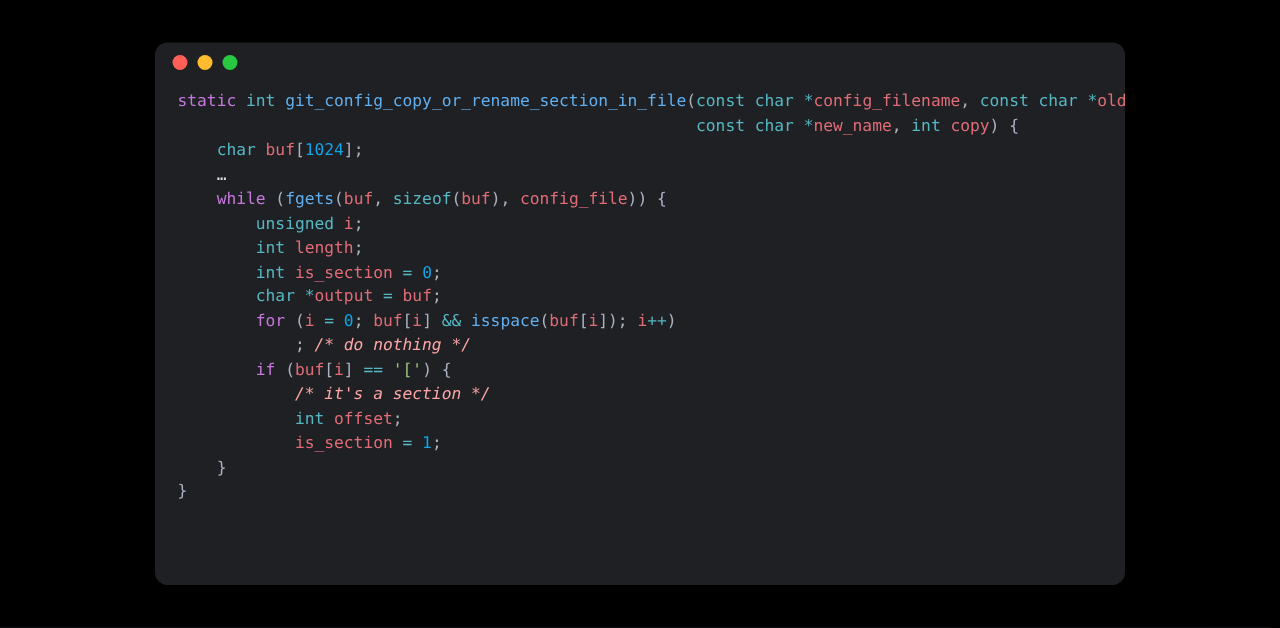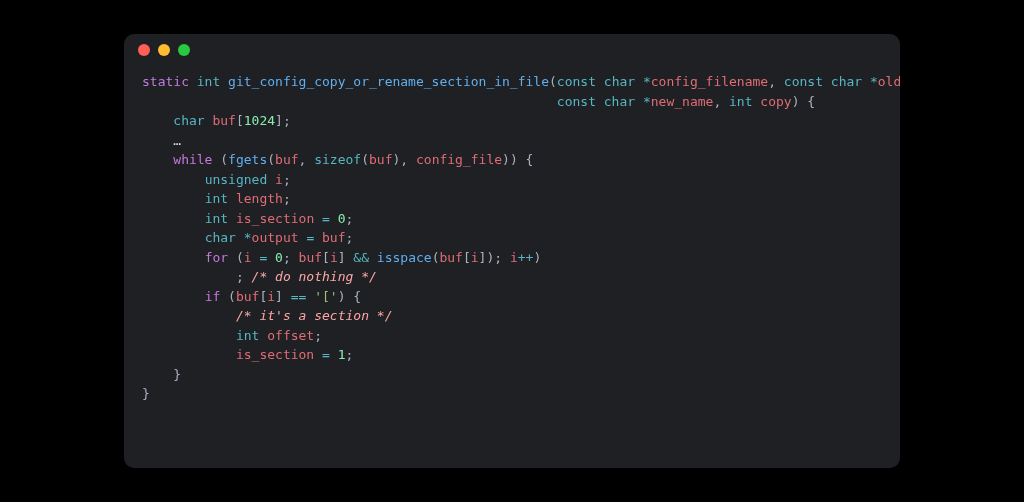--- a/index.html
+++ b/index.html
@@ -40,21 +40,21 @@
     font-size: 13px;
     line-height: 1.5;
     color: #d8dee9;
     white-space: pre;
     overflow: hidden;
   }
   .kw    { color: #c678dd; }  
   .type  { color: #56b6c2; }  
   .fn    { color: #61afef; }  
   .var   { color: #e06c75; }  
-  .num   { color: #86efac; }  
+  .num   { color: #0ea5e9; }  
   .op    { color: #56b6c2; }  
   .str   { color: #98c379; }  
   .cm    { color: #fca5a5; font-style: italic; } 
   .punc  { color: #abb2bf; }  
 </style>
 </head>
 <body>
 
 <div class="window">
   <div class="titlebar">

